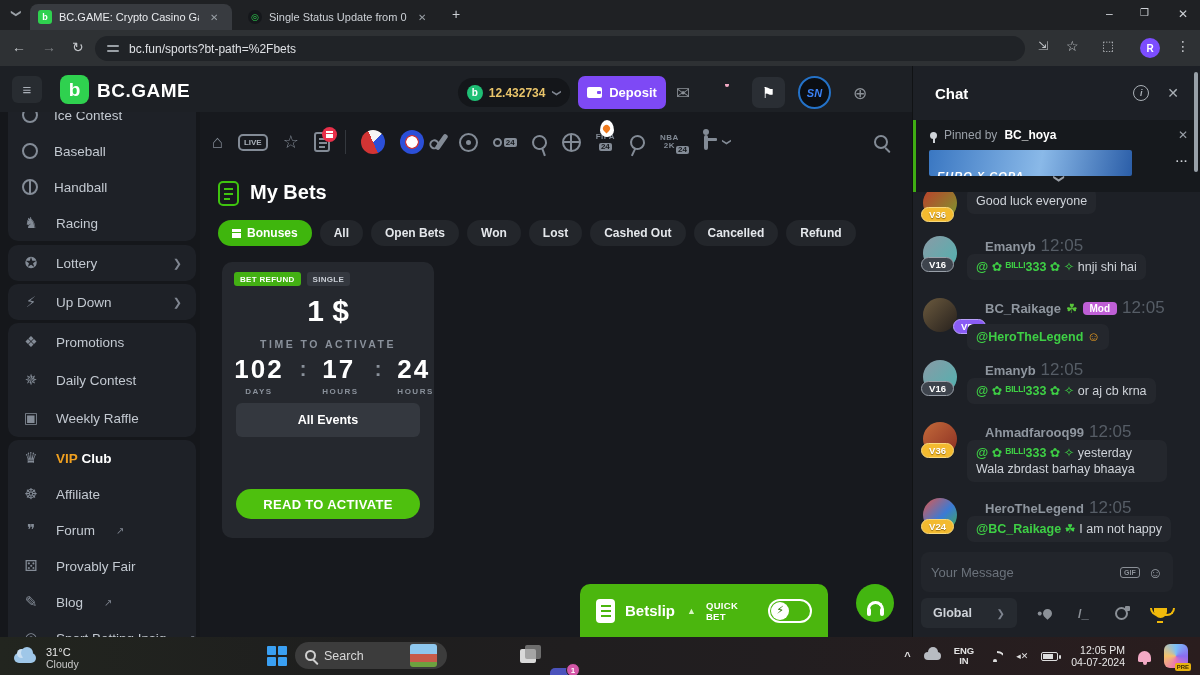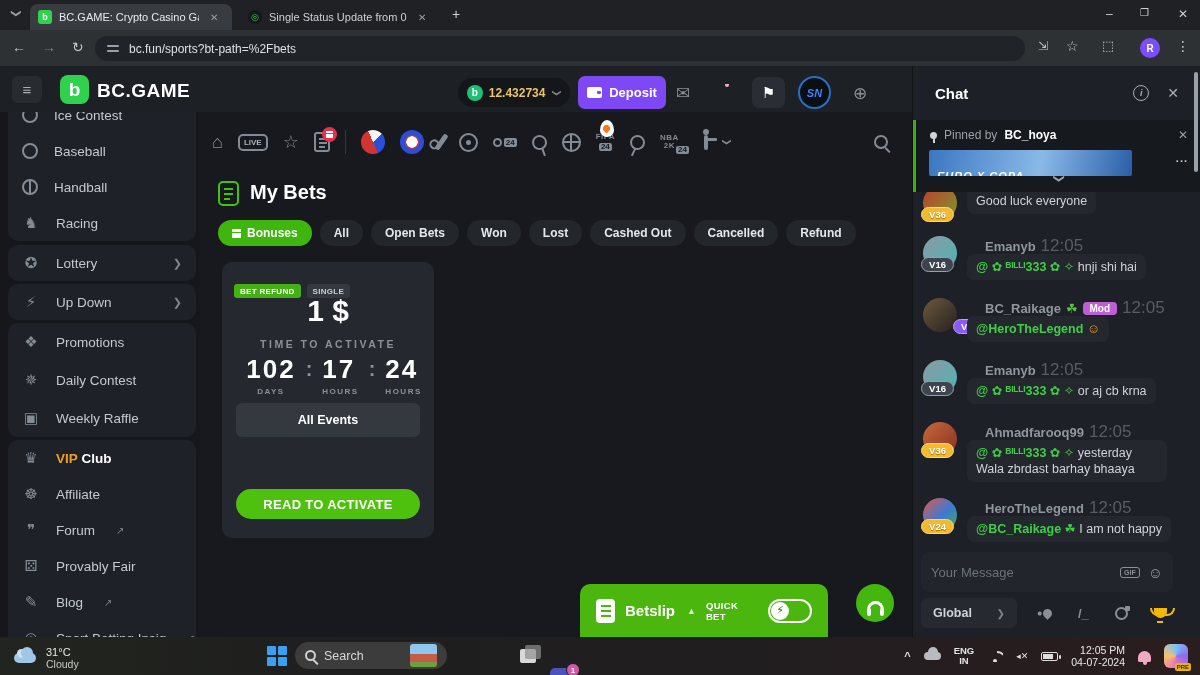--- a/index.html
+++ b/index.html
@@ -80,26 +80,26 @@
   .mag{width:14px;height:14px;border:2px solid #838b96;border-radius:50%;position:relative;}
   .mag::after{content:"";position:absolute;right:-5px;bottom:-4px;width:7px;height:2px;background:#838b96;border-radius:1px;transform:rotate(45deg);}
   .mybets-ic{left:218px;top:181px;width:21px;height:25px;border:2.5px solid #3fc40f;border-radius:5px;background:linear-gradient(#3fc40f,#3fc40f) 4px 5px/9px 2px no-repeat,linear-gradient(#3fc40f,#3fc40f) 4px 10px/9px 2px no-repeat,linear-gradient(#3fc40f,#3fc40f) 4px 15px/6px 2px no-repeat;z-index:4;}
   .mybets-t{left:250px;top:181px;font-size:20px;font-weight:800;color:#fff;z-index:4;}
   .pills{left:218px;top:220px;display:flex;gap:8px;z-index:4;}
   .pill{height:26px;border-radius:13px;background:#23262b;color:#e4e7eb;font-size:12px;font-weight:700;display:flex;align-items:center;padding:0 14px;gap:6px;white-space:nowrap;}
   .pill.on{background:#3fb60d;color:#fff;}
   .giftw2{width:9px;height:9px;background:linear-gradient(#fff 0 3px,#3fb60d 3px 4px,#fff 4px);}
   
   .card{left:222px;top:262px;width:212px;height:276px;background:#25282e;border-radius:10px;z-index:4;}
-  .cbadges{position:absolute;left:12px;top:10px;display:flex;gap:6px;margin-top:12px;}
+  .cbadges{position:absolute;left:12px;top:10px;display:flex;gap:6px;}
   .cb1{background:#43b013;color:#fff;font-size:8px;font-weight:800;padding:2.5px 6px;border-radius:3px;letter-spacing:.3px;}
   .cb2{background:#34383f;color:#c8cdd4;font-size:8px;font-weight:800;padding:2.5px 6px;border-radius:3px;letter-spacing:.3px;}
   .camount{position:absolute;left:0;right:0;top:32px;text-align:center;font-size:30px;font-weight:800;color:#fff;}
   .ctta{position:absolute;left:0;right:0;top:76px;text-align:center;font-size:10.5px;font-weight:700;color:#8a919b;letter-spacing:2.5px;}
-  .ctimer{position:absolute;left:12px;right:0;top:92px;display:flex;justify-content:center;gap:10px;}
+  .ctimer{position:absolute;left:12px;right:0;top:92px;display:flex;justify-content:center;gap:16px;}
   .tnum{font-size:26px;font-weight:800;color:#fff;letter-spacing:2px;text-align:center;}
   .tlab{font-size:8px;font-weight:700;color:#8a919b;letter-spacing:1.5px;text-align:center;margin-top:2px;}
   .tcolon{font-size:20px;font-weight:700;color:#8a919b;margin-top:4px;}
   .allev{position:absolute;left:14px;top:141px;width:184px;height:34px;background:#34383f;border-radius:6px;color:#fff;font-size:12.5px;font-weight:700;display:flex;align-items:center;justify-content:center;}
   .cta{position:absolute;left:14px;top:227px;width:184px;height:30px;background:#4ec00e;border-radius:15px;color:#fff;font-size:13px;font-weight:800;display:flex;align-items:center;justify-content:center;letter-spacing:.3px;}
   
   .bslip{left:580px;top:584px;width:248px;height:53px;background:#4bb60e;border-radius:10px 10px 0 0;display:flex;align-items:center;padding:0 16px;gap:10px;z-index:6;}
   .bsic{width:20px;height:24px;background:#fff;border-radius:4px;background-image:linear-gradient(#4bb60e,#4bb60e),linear-gradient(#4bb60e,#4bb60e),linear-gradient(#4bb60e,#4bb60e);background-size:10px 2px;background-position:5px 6px,5px 11px,5px 16px;background-repeat:no-repeat;}
   .bstx{font-size:15px;font-weight:800;color:#fff;}
   .bscar{font-size:9px;color:#d8f5c4;margin-left:2px;}
@@ -472,21 +472,21 @@
 
       <div class="msg" style="top:106px;">
         <span class="mav" style="background:linear-gradient(135deg,#6b5a3e,#26201c);"></span>
         <span class="vb purp">V52</span>
         <span class="mname">
             <span>BC_Raikage</span>
             <span class="frog">☘</span>
             <span class="modb">Mod</span>
             <span class="mtime">12:05</span>
           </span>
-        <span class="bub" style="top:18px;"><span class="mention">@HeroTheLegend</span> <span class="or">☺</span></span>
+        <span class="bub" style="top:26px;"><span class="mention">@HeroTheLegend</span> <span class="or">☺</span></span>
       </div>
 
       <div class="msg" style="top:168px;">
         <span class="mav" style="background:linear-gradient(135deg,#8a9aa6,#4fb3b0);"></span>
         <span class="vb gray">V16</span>
         <span class="mname">
             <span>Emanyb</span>
             <span class="mtime">12:05</span>
           </span>
         <span class="bub" style="top:18px;"><span class="mention">@ ✿ ᴮᴵᴸᴸᴵ333 ✿ ✧</span> <span>or aj cb krna</span></span>

